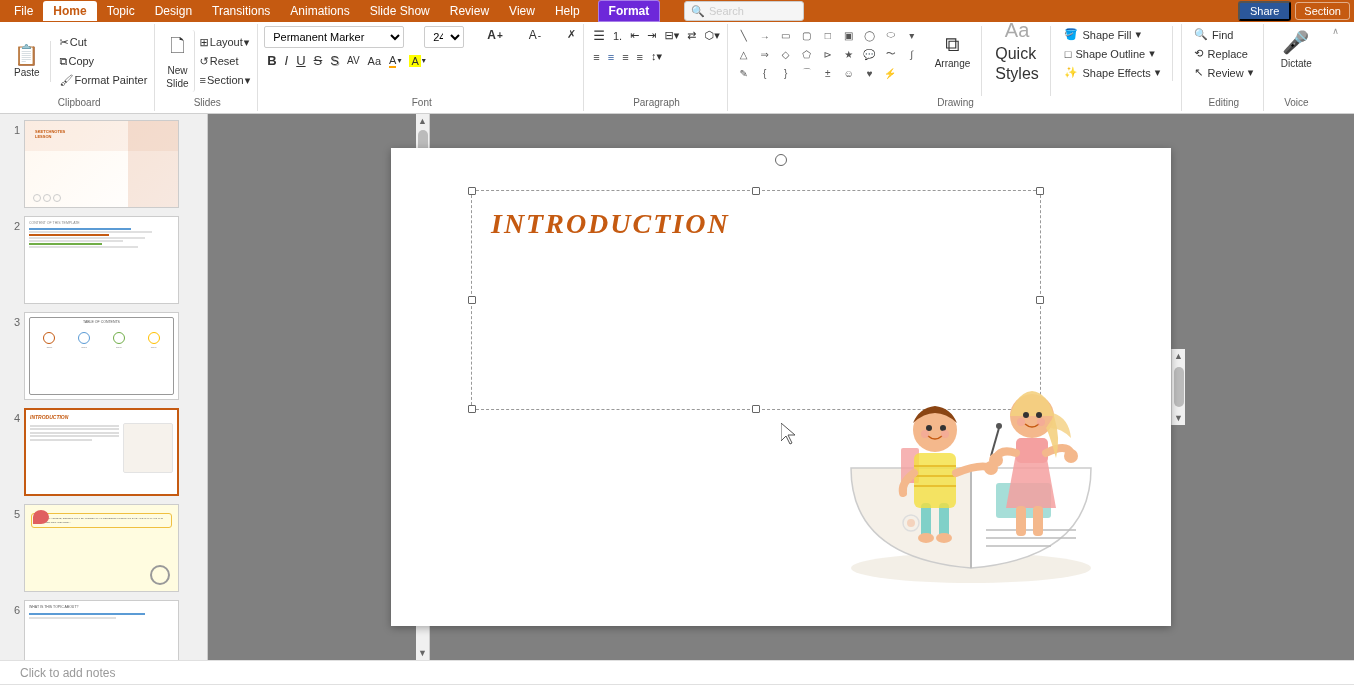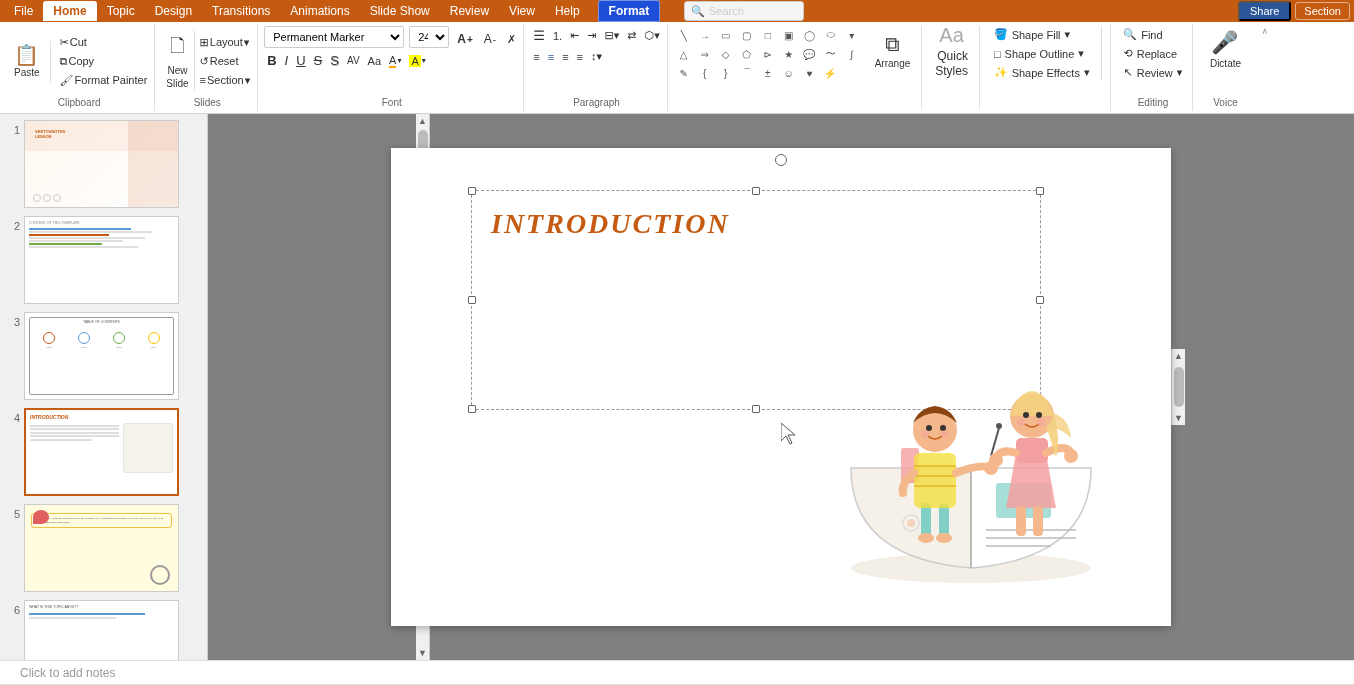--- a/index.html
+++ b/index.html
@@ -351,21 +351,21 @@
   <div class="tab">File</div>
   <div class="tab active">Home</div>
   <div class="tab">Topic</div>
   <div class="tab">Design</div>
   <div class="tab">Transitions</div>
   <div class="tab">Animations</div>
   <div class="tab">Slide Show</div>
   <div class="tab">Review</div>
   <div class="tab">View</div>
   <div class="tab">Help</div>
-  <div class="tab format-tab" style="background:#1d4ed8; margin-left:8px;">Format</div>
+  <div class="tab format-tab" style="background:#6d28d9; margin-left:8px;">Format</div>
   <div style="display:flex;align-items:center;margin-left:20px;gap:4px;">
     <div class="search-area">
       <span>🔍</span>
       <span style="margin-left:4px;font-size:11px;color:#ccc;">Search</span>
     </div>
   </div>
   <div class="ribbon-right">
     <button class="share-btn">Share</button>
     <button class="comments-btn">Section</button>
   </div>
@@ -423,21 +423,21 @@
             <span>▾</span>
           </div>
         </div>
       </div>
     </div>
     <div class="ribbon-section-label">Slides</div>
   </div>
 
   <div class="ribbon-section" style="min-width:160px;">
     <div style="display:flex;flex-direction:column;gap:3px;flex:1;">
-      <div style="display:flex;gap:5px;align-items:flex-end;">
+      <div style="display:flex;gap:20px;align-items:flex-start;">
         <select class="font-select">
           <option>Permanent Marker</option>
         </select>
         <select class="size-select">
           <option>24</option>
         </select>
         <div class="small-btn" style="font-size:12px;font-weight:bold;">A<sup>+</sup></div>
         <div class="small-btn" style="font-size:12px;">A<sup>-</sup></div>
         <div class="small-btn">✗</div>
       </div>
@@ -525,21 +525,21 @@
       <div style="display:flex;flex-direction:column;align-items:center;border-right:1px solid #e0e0e0;padding-right:6px;margin-right:4px;height:100%;">
         <div class="ribbon-btn" style="height:50px;">
           <div style="font-size:20px;">⧉</div>
           <div style="font-size:10px;">Arrange</div>
         </div>
       </div>
 
       <div style="display:flex;flex-direction:column;align-items:center;border-right:1px solid #e0e0e0;padding-right:6px;margin-right:4px;height:100%;">
         <div class="ribbon-btn" style="height:50px;">
           <div style="font-size:20px;color:#aaa;">Aa</div>
-          <div style="font-size:12px;text-align:right;line-height:1.2;">Quick<br>Styles</div>
+          <div style="font-size:16px;text-align:left;line-height:1.2;">Quick<br>Styles</div>
         </div>
       </div>
 
       <div style="display:flex;flex-direction:column;gap:2px;border-right:1px solid #e0e0e0;padding-right:6px;margin-right:4px;">
         <div class="format-btn">
           <span>🪣</span>
           <span>Shape Fill</span>
           <span>▾</span>
         </div>
         <div class="format-btn">
@@ -547,20 +547,21 @@
           <span>Shape Outline</span>
           <span>▾</span>
         </div>
         <div class="format-btn">
           <span>✨</span>
           <span>Shape Effects</span>
           <span>▾</span>
         </div>
       </div>
     </div>
+    <div class="ribbon-section-label">Drawing</div>
   </div>
 
   <div class="ribbon-section" style="min-width:80px;">
     <div style="display:flex;flex-direction:column;gap:2px;flex:1;">
       <div class="format-btn">
         <span>🔍</span>
         <span>Find</span>
       </div>
       <div class="format-btn">
         <span>⟲</span>

